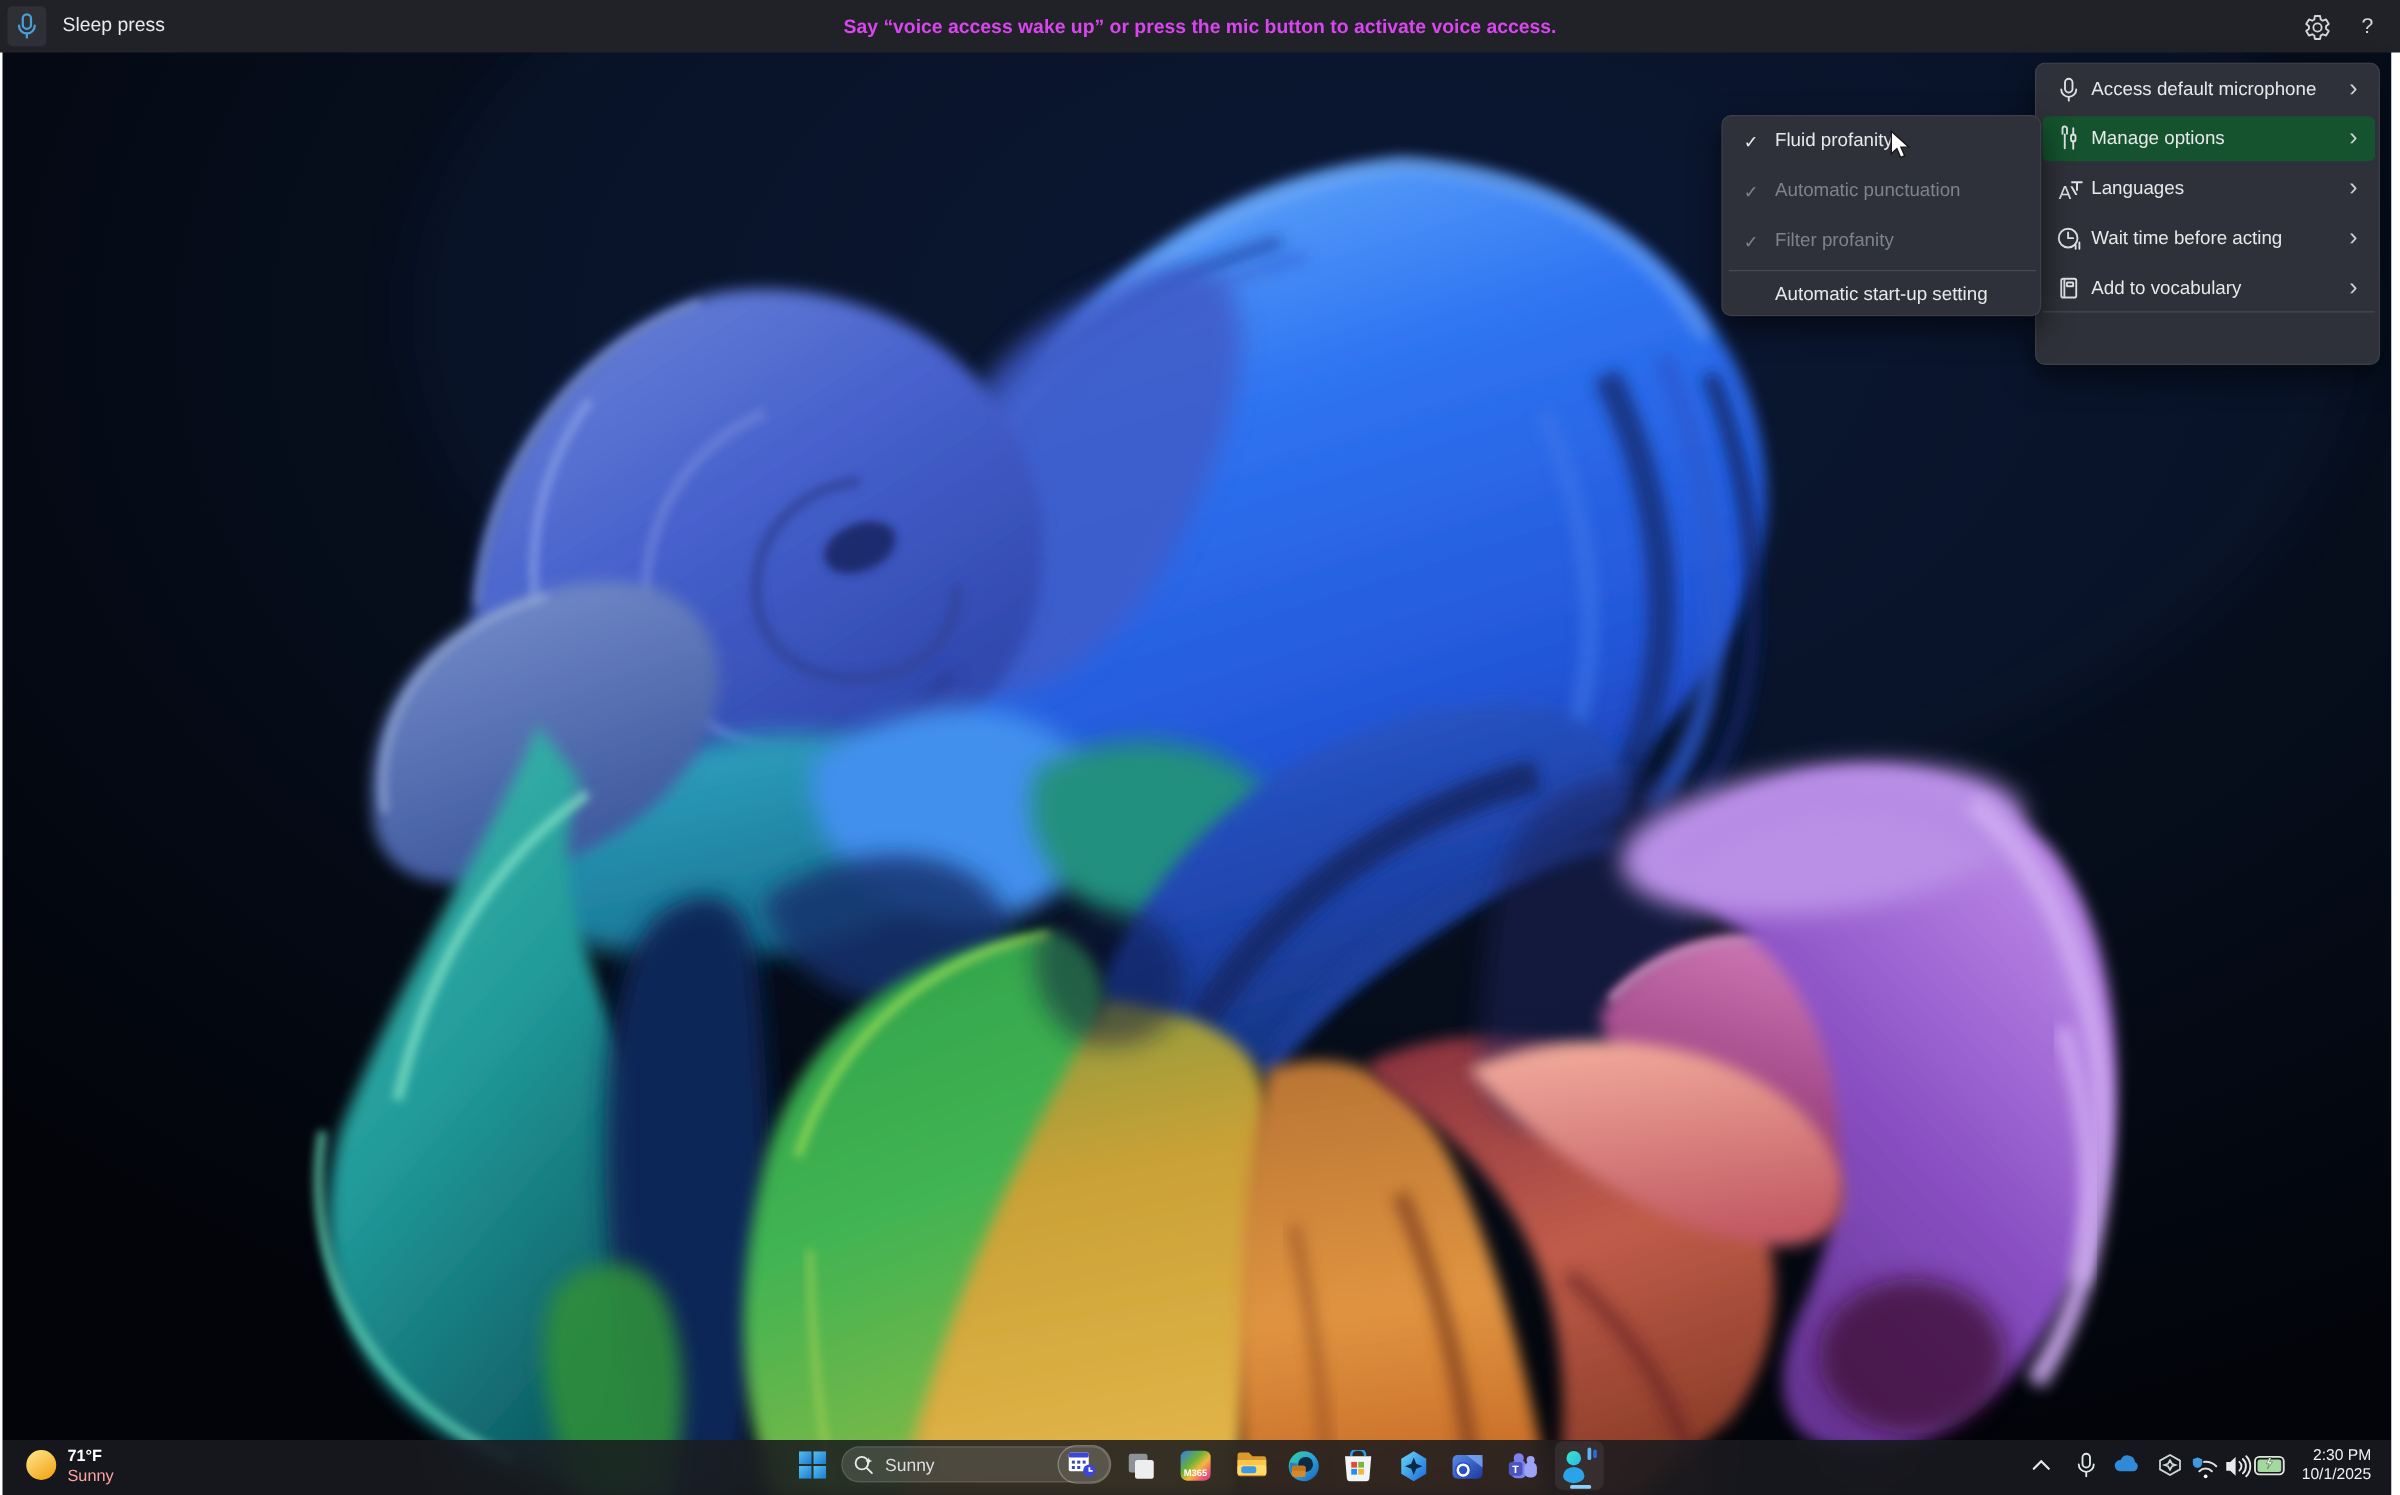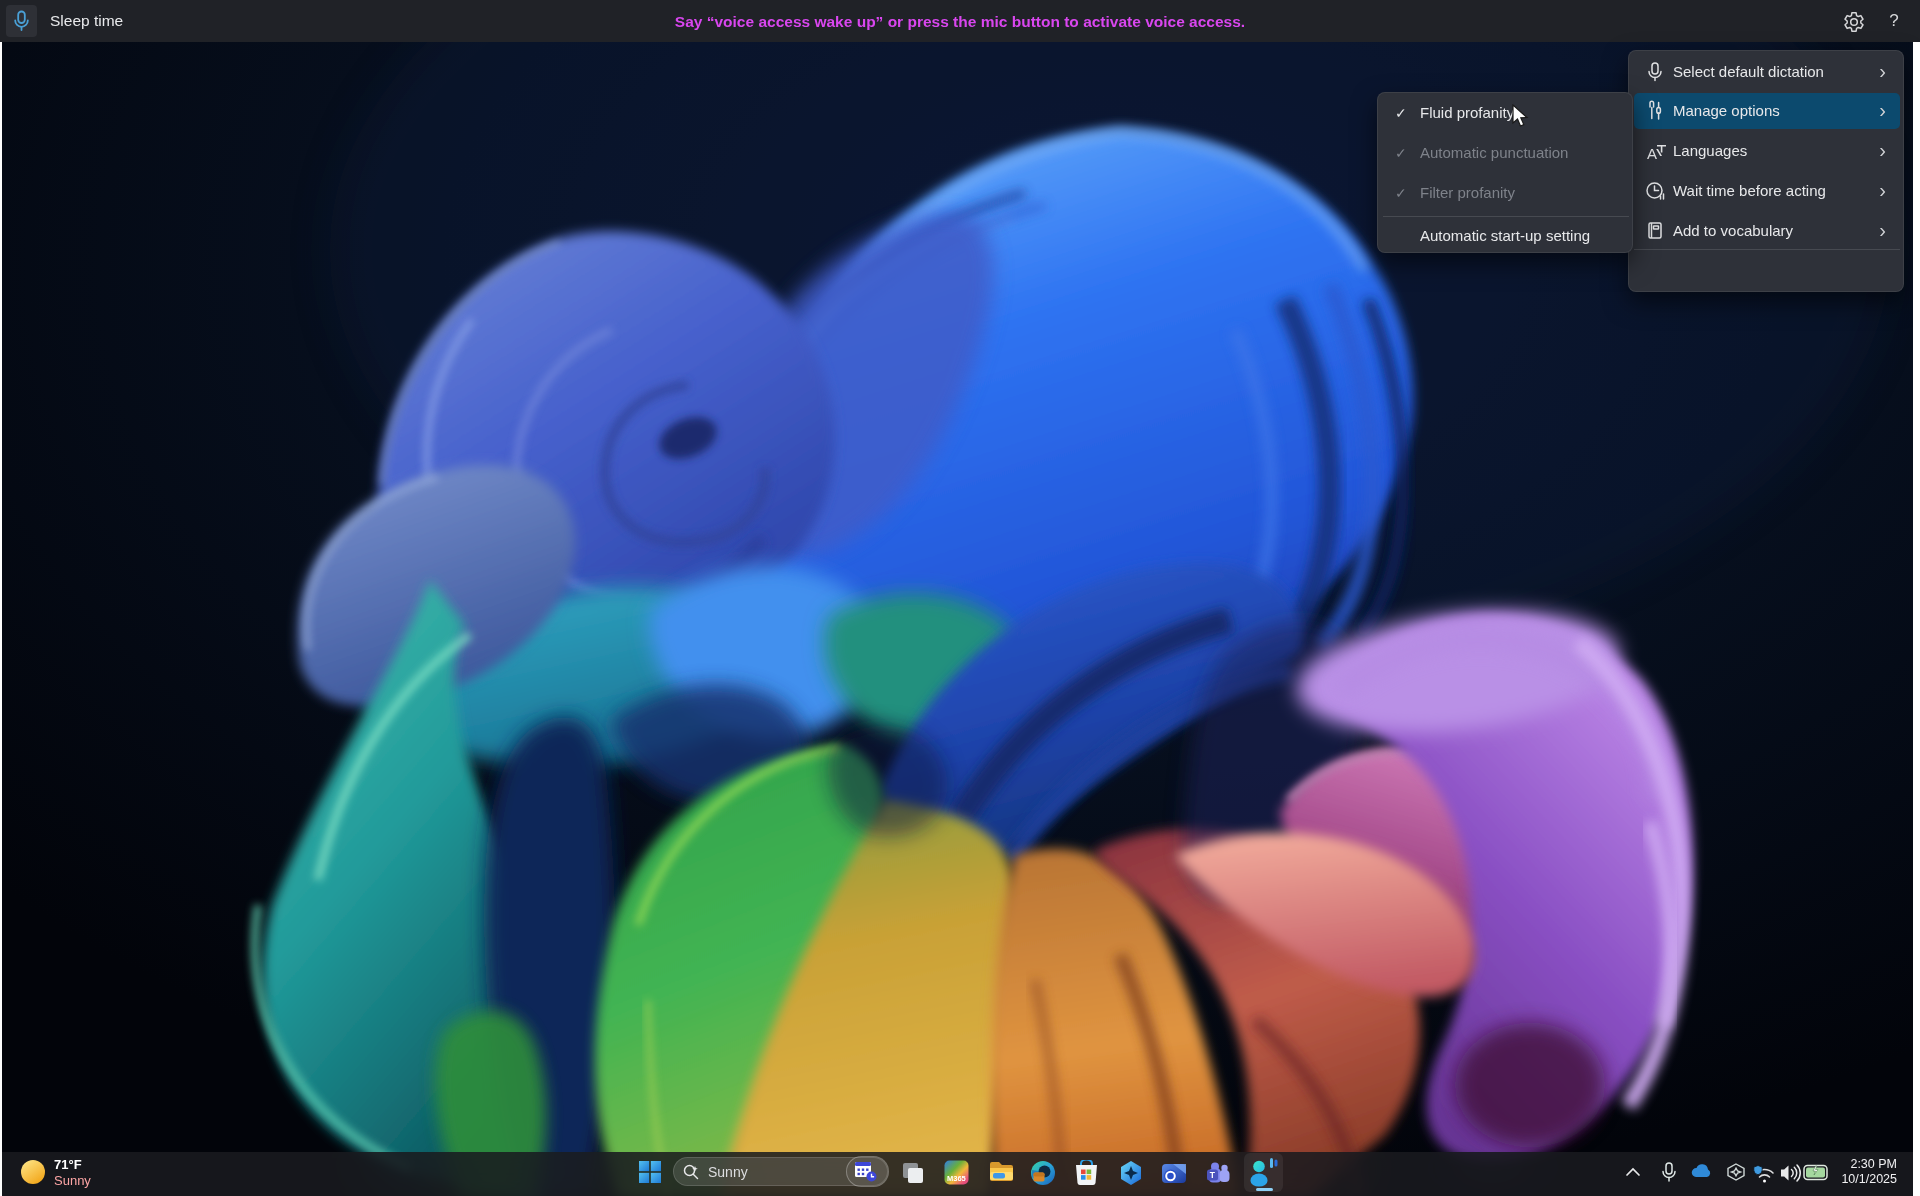--- a/index.html
+++ b/index.html
@@ -204,44 +204,44 @@
 <div id="topbar">
   <div id="micbtn">
     <svg width="31" height="32" viewBox="0 0 31 32">
       <g stroke="#4aa0d6" stroke-width="1.8" fill="none" stroke-linecap="round">
         <rect x="12.2" y="6.5" width="6.6" height="11.5" rx="3.3"></rect>
         <path d="M9.2,15.5 a6.3,6.3 0 0 0 12.6,0"></path>
         <line x1="15.5" y1="21.8" x2="15.5" y2="25"></line>
       </g>
     </svg>
   </div>
-  <div id="sleep">Sleep time</div>
+  <div id="sleep">Sleep press</div>
   <div id="saytext">Say “voice access wake up” or press the mic button to activate voice access.</div>
   <svg style="position:absolute;left:1844px;top:12px" width="20" height="20" viewBox="0 0 20 20">
     <g stroke="#d6d7d9" stroke-width="1.5" fill="none" stroke-linejoin="round">
       <circle cx="10" cy="10" r="3.3"></circle>
       <path d="M7.89,0.84 L12.11,0.84 L12.58,3.60 L14.25,4.56 L16.87,3.59 L18.99,7.25 L16.83,9.04 L16.83,10.96 L18.99,12.75 L16.87,16.41 L14.25,15.44 L12.58,16.40 L12.11,19.16 L7.89,19.16 L7.42,16.40 L5.75,15.44 L3.13,16.41 L1.01,12.75 L3.17,10.96 L3.17,9.04 L1.01,7.25 L3.13,3.59 L5.75,4.56 L7.42,3.60 Z"></path>
     </g>
   </svg>
   <div style="position:absolute;left:1884px;top:0;width:20px;height:42px;line-height:42px;text-align:center;color:#d6d7d9;font-size:17px;">?</div>
 </div>
 
 <div id="mainmenu" class="menu">
   <div class="mi" style="top:3px;">
     <svg class="ico" viewBox="0 0 28 32">
         <g stroke="#dfe0e2" stroke-width="1.5" fill="none" stroke-linecap="round">
       <rect x="11" y="7" width="6" height="11" rx="3"></rect>
       <path d="M8,15.5 a6,6 0 0 0 12,0"></path>
           <line x1="14" y1="21.5" x2="14" y2="24.5"></line>
         </g>
       </svg>
-    <span class="lab">Select default dictation</span>
+    <span class="lab">Access default microphone</span>
       <span class="chev">›</span>
   </div>
-  <div class="mi" style="top:42px;background:#0c4a6e;">
+  <div class="mi" style="top:42px;background:#14532d;">
     <svg class="ico" viewBox="0 0 28 32">
         <g stroke="#dfe0e2" stroke-width="1.5" fill="none" stroke-linecap="round">
       <path d="M9,8 v4 M12.6,8 v4 M9,8 a1.8,1.8 0 0 1 3.6,0 M10.8,12.6 v11"></path>
       <path d="M17.6,7.6 v5 M17.6,18 v6"></path>
           <rect x="15.8" y="12.6" width="3.6" height="5.6" rx="1.8"></rect>
         </g>
       </svg>
     <span class="lab">Manage options</span>
       <span class="chev">›</span>
   </div>

